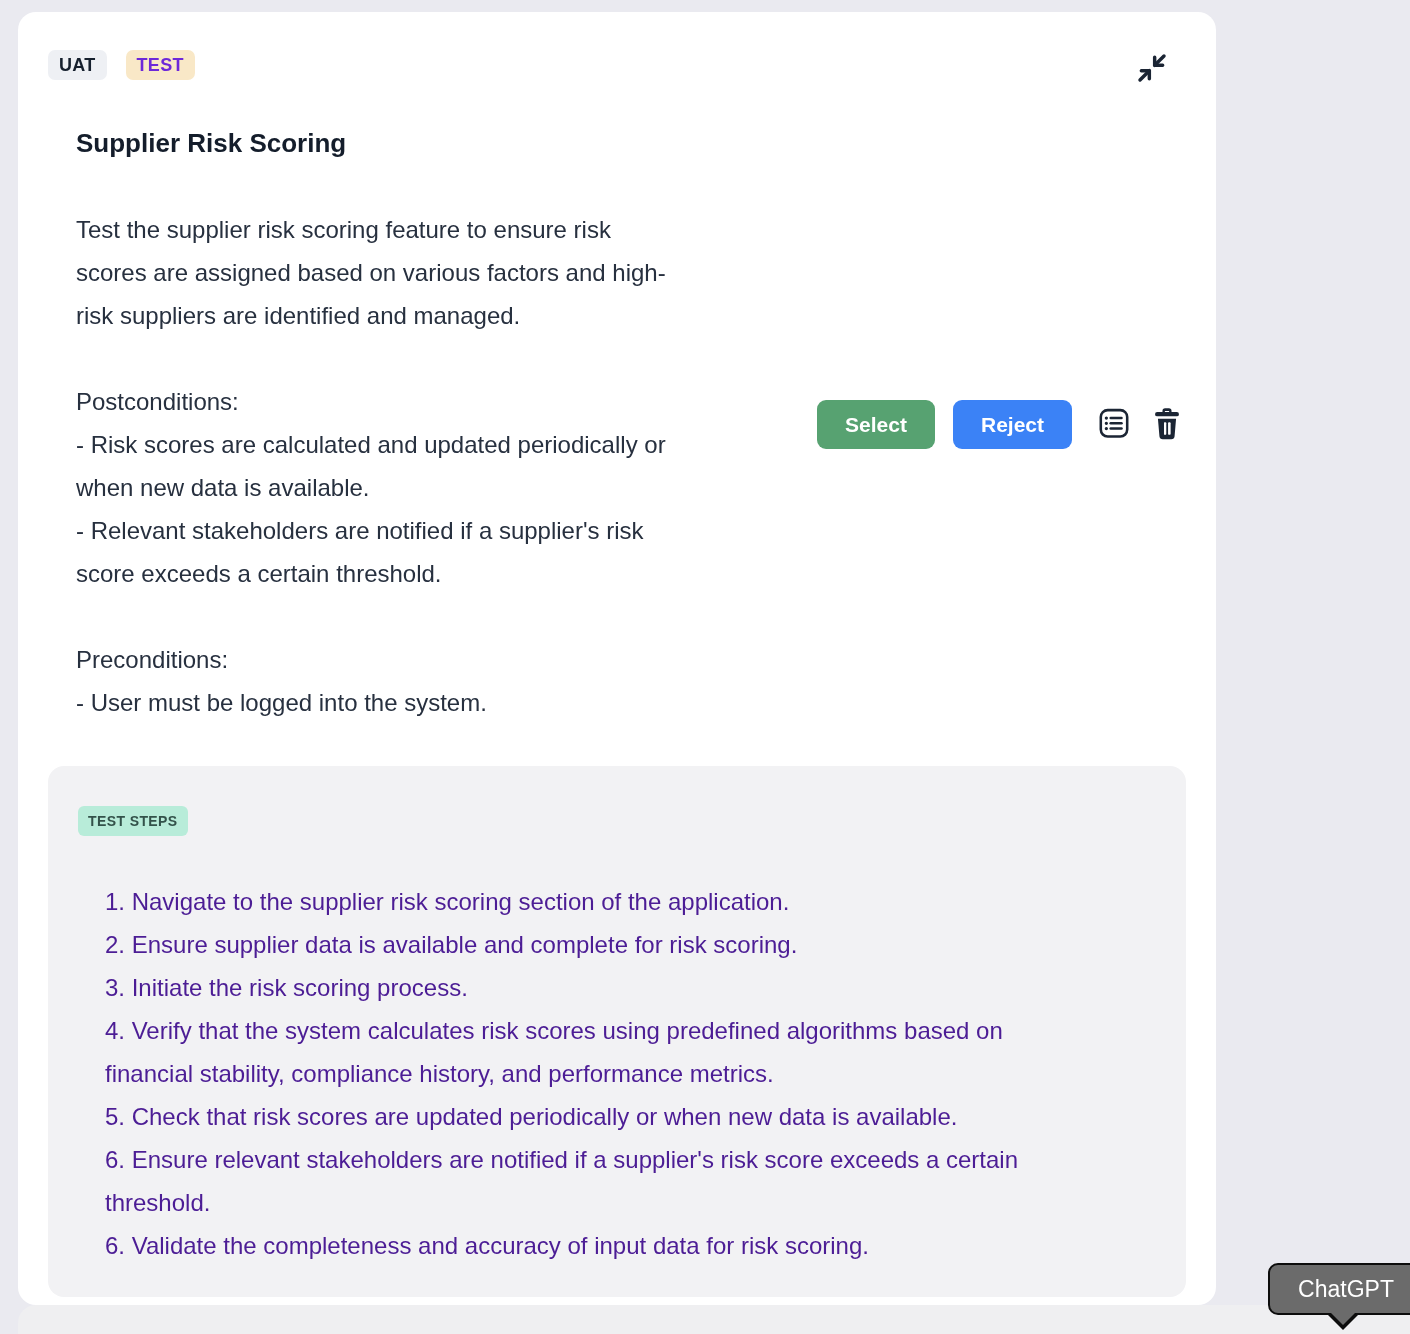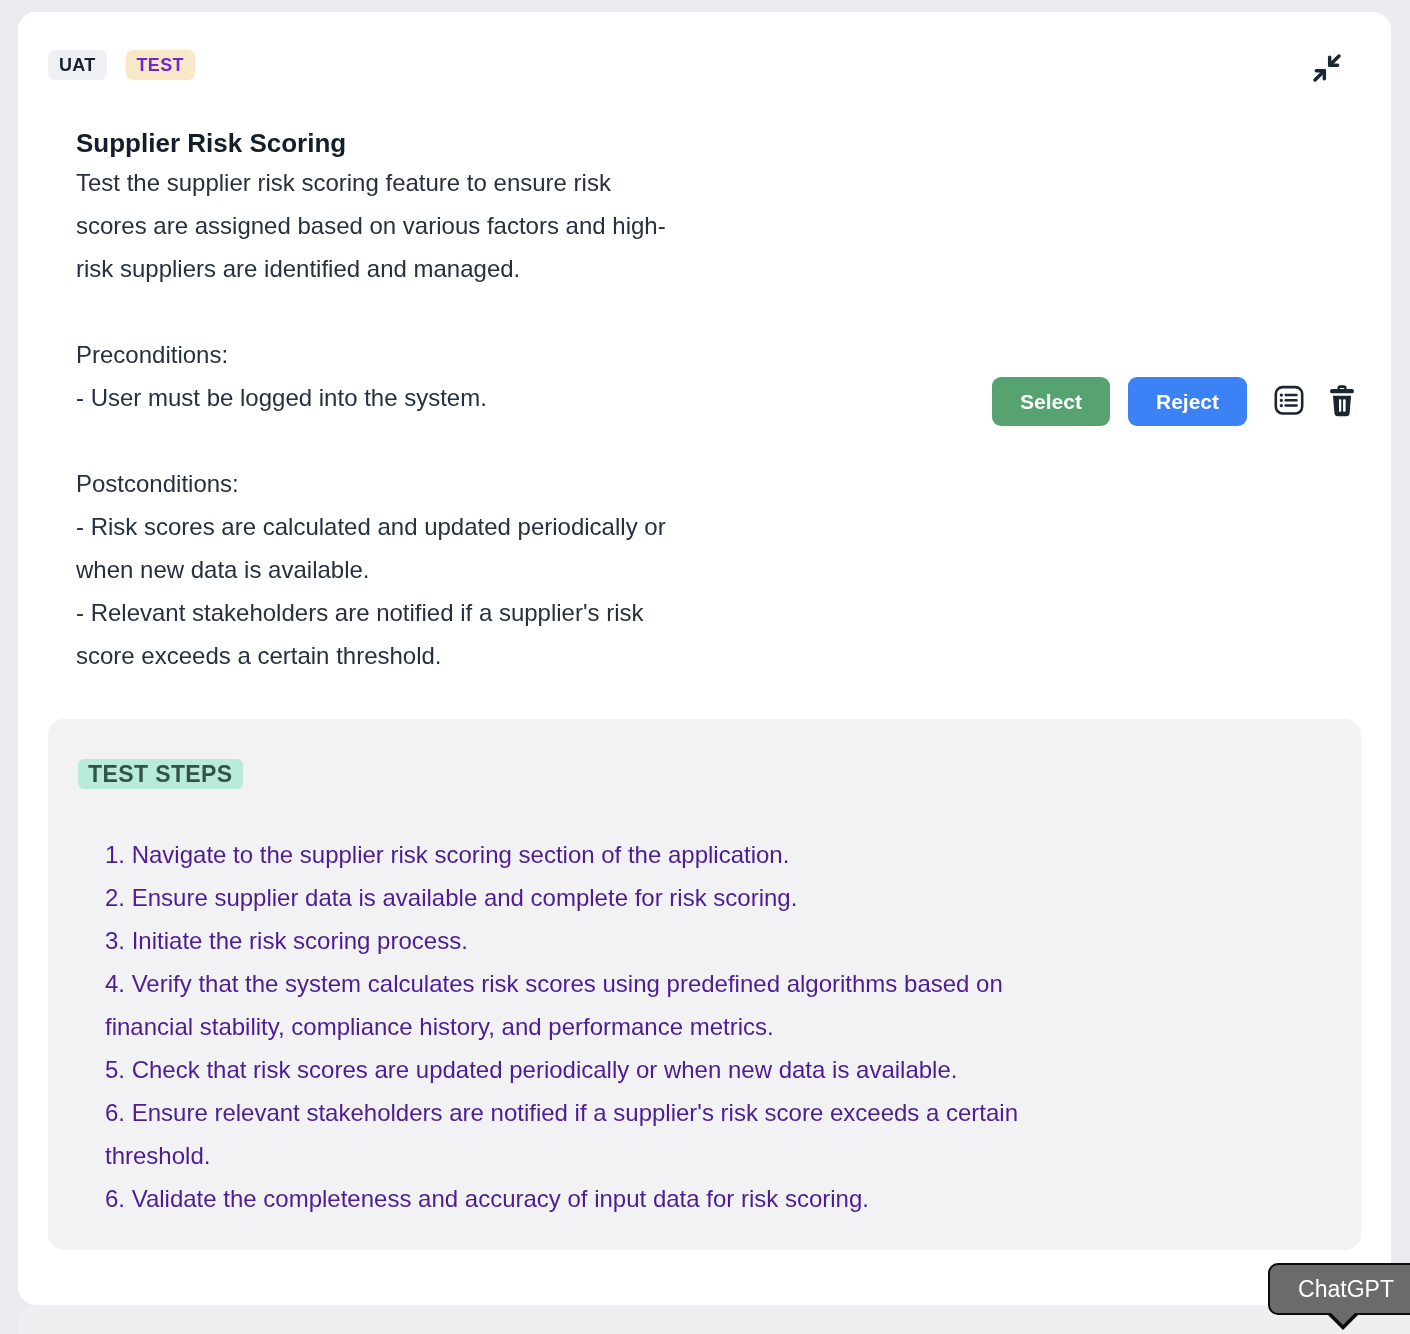--- a/index.html
+++ b/index.html
@@ -6,21 +6,21 @@
   html, body {
     width: 1410px; height: 1334px;
     background: #eaeaf0;
     font-family: "Liberation Sans", "DejaVu Sans", sans-serif;
     overflow: hidden;
     position: relative;
   }
   .card {
     position: absolute;
     left: 18px; top: 12px;
-    width: 1373px; height: 1293px;
+    width: 1198px; height: 1293px;
     background: #ffffff;
     border-radius: 18px;
     padding: 38px 30px 17px 30px;
     overflow: hidden;
   }
   .badges-row { display: flex; gap: 19px; margin-bottom: 45px; }
   .badge {
     font-size: 18px; font-weight: 700; letter-spacing: 0.3px;
     padding: 4px 11px; border-radius: 7px; line-height: 22px;
   }
@@ -35,21 +35,21 @@
     display: flex; align-items: center;
     padding-left: 28px;
   }
   .text-col {
     width: 790px;
     font-size: 24px; line-height: 43px;
     color: #27303f;
   }
   .title {
     font-size: 26px; font-weight: 700; color: #141d2b;
-    line-height: 36px; 
+    line-height: 36px; margin-bottom: 47px;
   }
   .pre { white-space: pre-line; }
   .text-block { margin-top: 43px; }
   .actions {
     margin-left: auto;
     display: flex; align-items: center; gap: 18px;
     padding-right: 2px;
   }
   .btn {
     border: none; border-radius: 9px; cursor: pointer;
@@ -65,21 +65,21 @@
   .icon-btn.list { margin-left: 6px; }
   .steps-box {
     margin-top: 42px;
     background: #f2f2f4;
     border-radius: 16px;
     padding: 40px 30px 30px 30px;
   }
   .steps-badge {
     display: inline-block;
     background: #b8ecd9; color: #33524a;
-    font-size: 23px; font-weight: 700; letter-spacing: 0.4px;
+    font-size: 14px; font-weight: 700; letter-spacing: 0.4px;
     padding: 3px 10px; border-radius: 6px; line-height: 24px;
     margin-bottom: 44px;
   }
   .steps-list {
     margin-left: 27px;
     font-size: 24px; line-height: 43px; color: #4c1d95;
   }
   .step { white-space: pre-line; }
   .next-band {
     position: absolute;
@@ -134,34 +134,34 @@
     </span>
   </button>
 
   <div class="content-row">
     <div class="text-col">
       <h2 class="title">Supplier Risk Scoring</h2>
       <div class="pre">Test the supplier risk scoring feature to ensure risk
 scores are assigned based on various factors and high-
 risk suppliers are identified and managed.</div>
       <div class="text-block">
-        <div>Preconditions:</div>
-        <div>
-
-        <div class="pre">- User must be logged into the system.</div>
-          </div>
-      </div>
-      <div class="text-block">
         <div>Postconditions:</div>
         <div>
 
         <div class="pre">- Risk scores are calculated and updated periodically or
 when new data is available.</div>
             <div class="pre">- Relevant stakeholders are notified if a supplier's risk
 score exceeds a certain threshold.</div>
+          </div>
+      </div>
+      <div class="text-block">
+        <div>Preconditions:</div>
+        <div>
+
+        <div class="pre">- User must be logged into the system.</div>
           </div>
       </div>
     </div>
 
     <div class="actions">
       <button class="btn btn-select">Select</button>
       <button class="btn btn-reject">Reject</button>
       <button class="icon-btn list">
         <span>
           <svg width="36" height="40" viewBox="0 0 24 24" fill="none" stroke="#1b2534" stroke-width="1.7" stroke-linecap="round">

